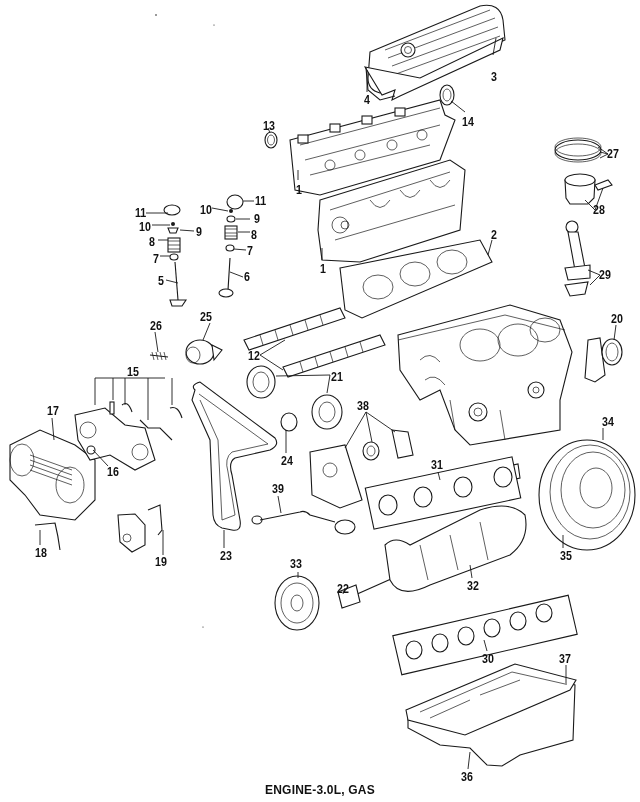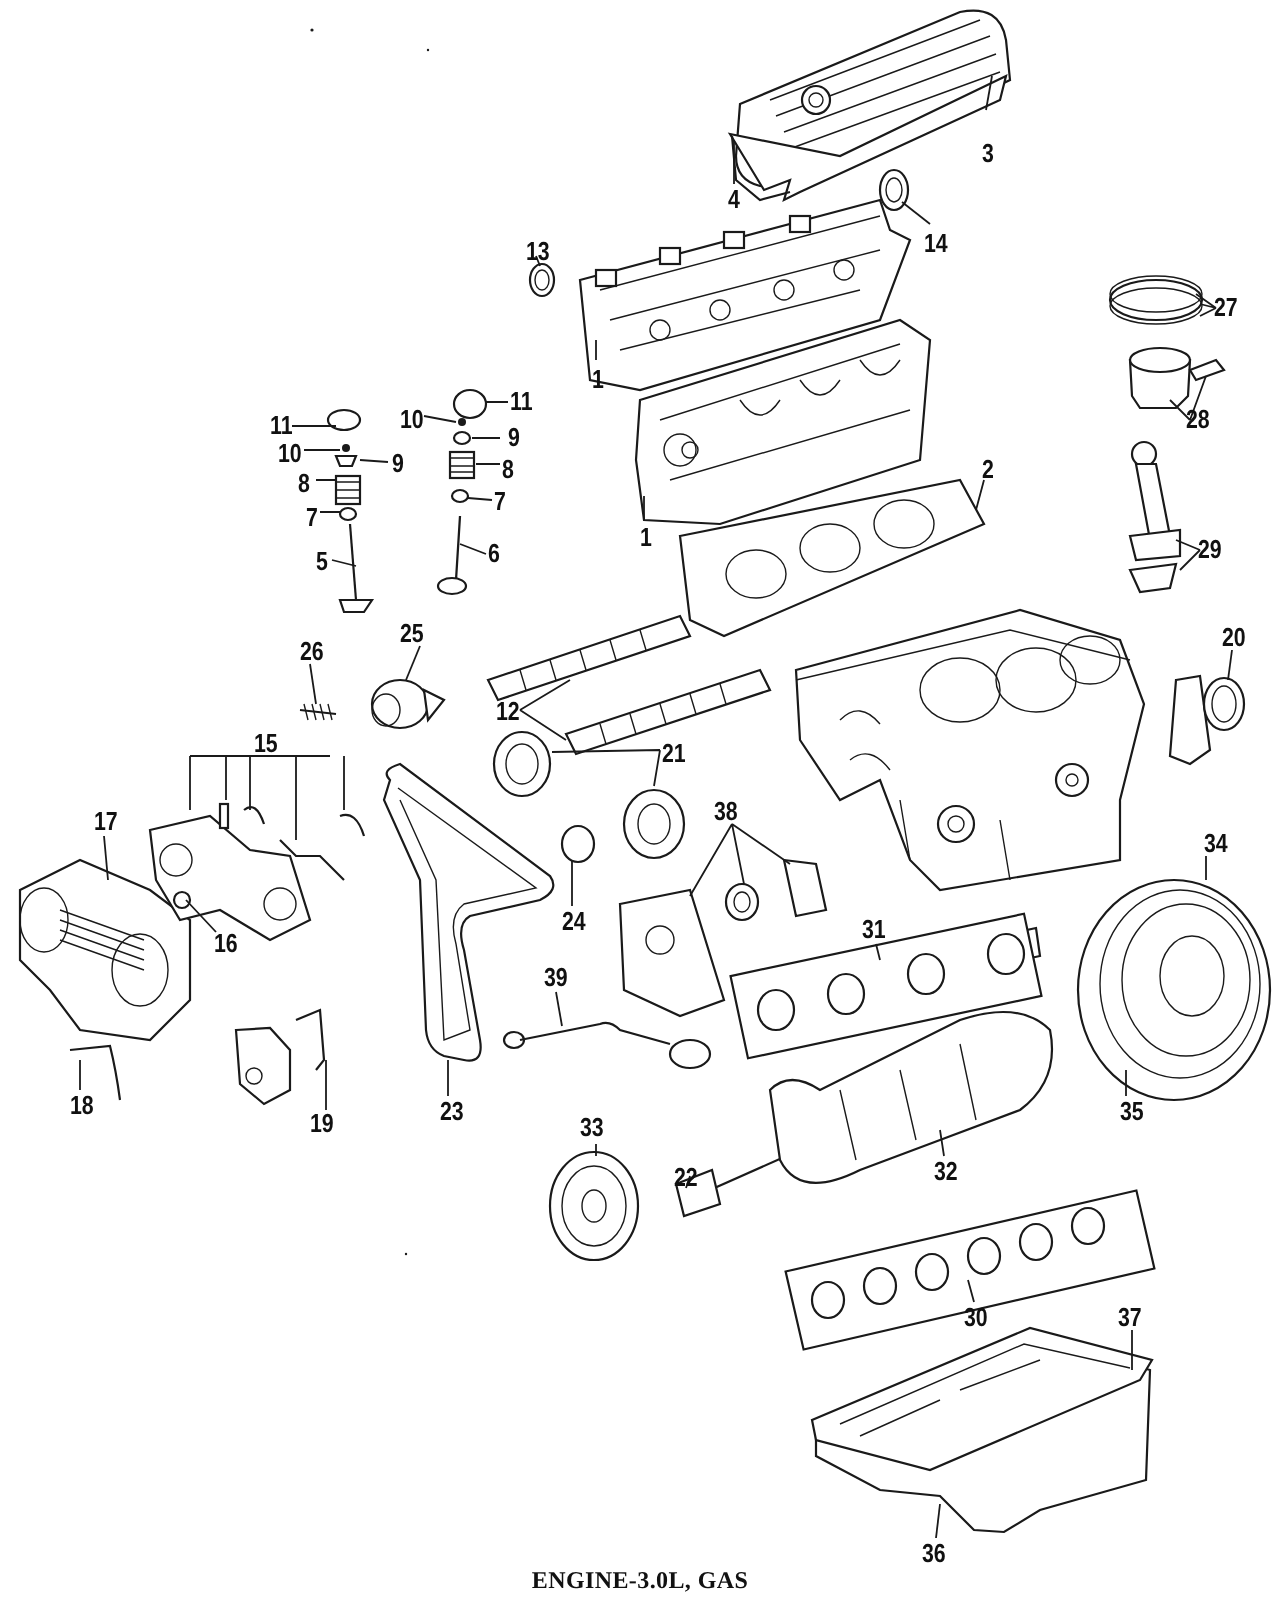--- a/index.html
+++ b/index.html
@@ -1,19 +1,19 @@
 <!DOCTYPE html>
 <html><head>
 <meta charset="utf-8">
 <style>
   html, body { margin: 0; padding: 0; background: #ffffff; }
   body { width: 640px; height: 802px; position: relative; overflow: hidden; font-family: "Liberation Sans", sans-serif; }
   #diagram { position: absolute; left: 0; top: 0; width: 640px; height: 802px; }
   .callout { position: absolute; font-family: "Liberation Sans", sans-serif; font-size: 13px; font-weight: bold; color: #111; line-height: 1; transform: scaleX(0.82); transform-origin: left top; cursor: pointer; }
-  .caption { position: absolute; left: 0; width: 640px; top: 783px; text-align: center; font-family: Liberation Serif, serif; font-weight: bold; font-size: 12px; color: #111; letter-spacing: 0.2px; }
+  .caption { position: absolute; left: 0; width: 640px; top: 783px; text-align: center; font-family: Liberation Sans, sans-serif; font-weight: bold; font-size: 12px; color: #111; letter-spacing: 0.2px; }
   svg .ln { stroke: #1a1a1a; stroke-width: 1.1; fill: none; }
   svg .th { stroke: #1a1a1a; stroke-width: 0.7; fill: none; }
   svg .fill { fill: #fff; stroke: #1a1a1a; stroke-width: 1.1; }
   svg .lead { stroke: #1a1a1a; stroke-width: 0.9; fill: none; }
   svg .dark { fill: #1a1a1a; }
 </style>
 </head>
 <body>
 
 <svg id="diagram" width="640" height="802" viewBox="0 0 640 802" xmlns="http://www.w3.org/2000/svg">

